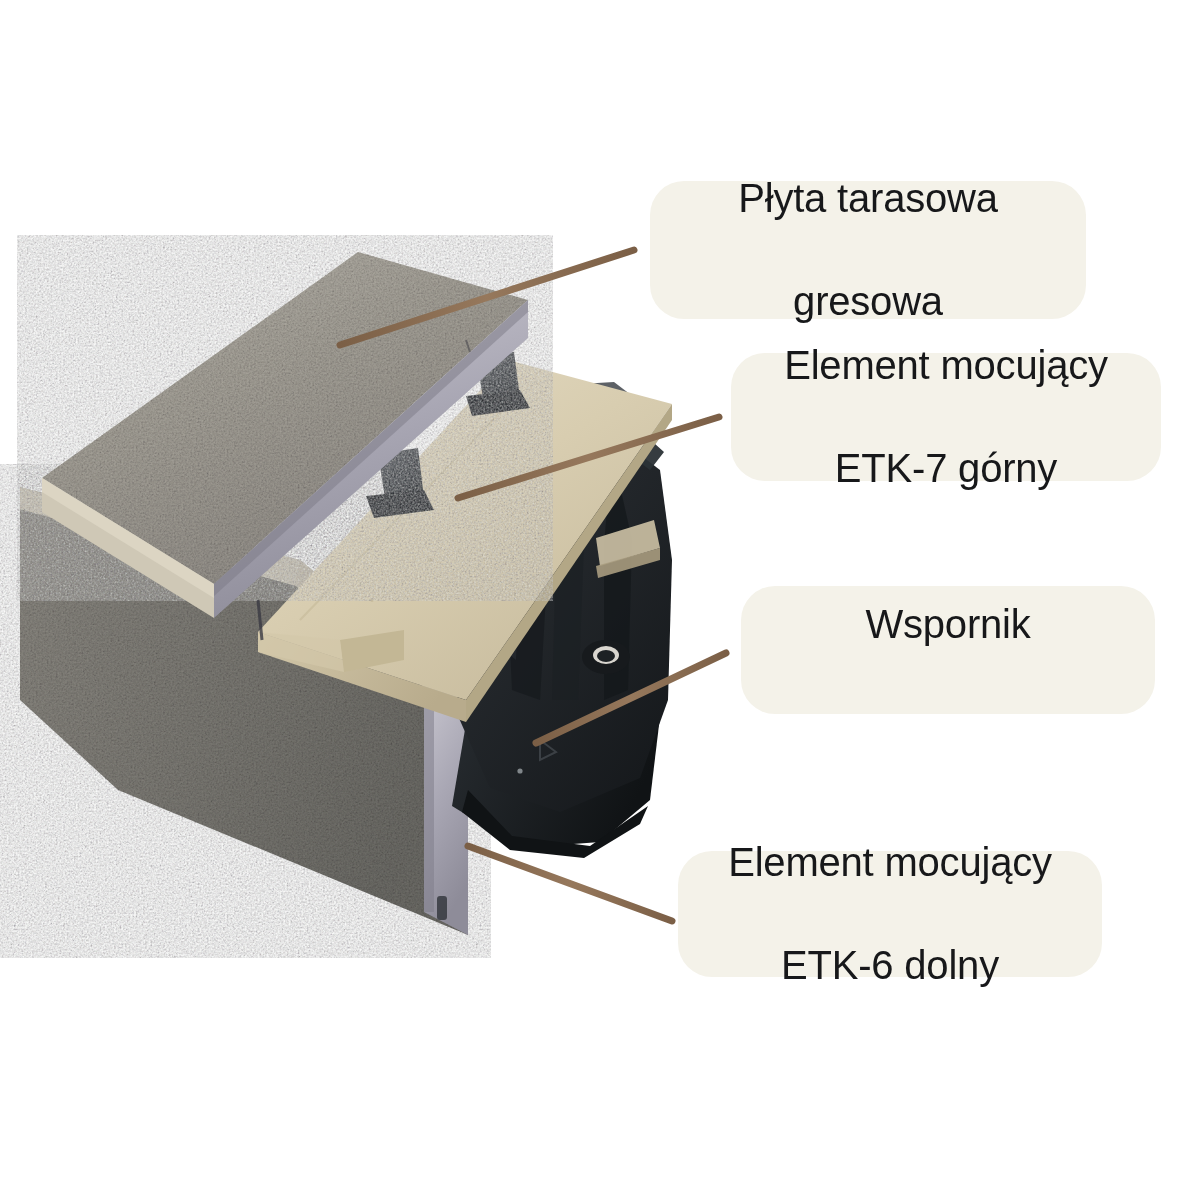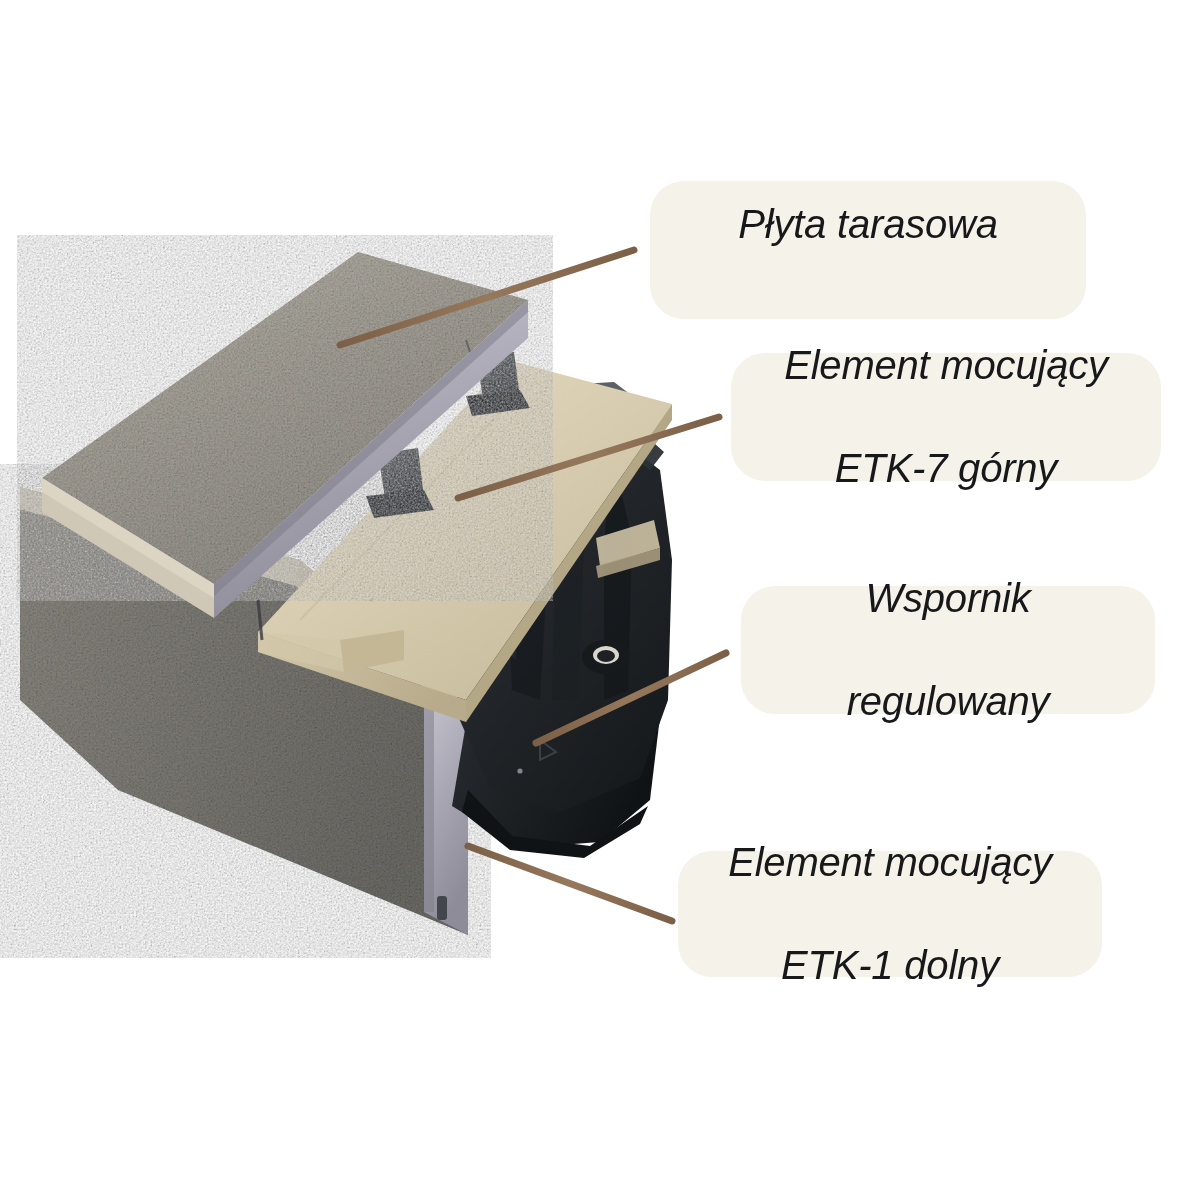--- a/index.html
+++ b/index.html
@@ -2,21 +2,21 @@
 <html><head>
 <meta charset="utf-8">
 <style>
   html,body{margin:0;padding:0;}
   body{
     width:1200px;height:1200px;
     background:#ffffff;
     font-family:"Liberation Sans", sans-serif;
     overflow:hidden;
   }
-  #stage{position:relative;width:1200px;height:1200px;font-style:italic;}
+  #stage{position:relative;width:1200px;height:1200px;}
   #photo{position:absolute;left:0;top:0;width:1200px;height:1200px;}
   .pill{
     position:absolute;
     background:#f4f2e9;
     border-radius:34px;
     display:flex;align-items:center;justify-content:center;
     text-align:center;
     color:#17181a;
     font-size:40px;
     line-height:1.28;
@@ -184,37 +184,37 @@
       <line x1="340" y1="345" x2="634" y2="250" stroke="url(#gLine)" stroke-width="7"></line>
       <line x1="458" y1="498" x2="719" y2="417" stroke="url(#gLine)" stroke-width="7"></line>
       <line x1="536" y1="743" x2="726" y2="653" stroke="url(#gLine)" stroke-width="7"></line>
       <line x1="468" y1="846" x2="672" y2="921" stroke="url(#gLine)" stroke-width="7"></line>
     </g>
   </svg>
 
   <div class="pill" id="pill1">
     <span>
       <span>Płyta tarasowa</span><br>
+      <span>gresowa</span>
     </span>
   </div>
 
   <div class="pill" id="pill2">
     <span>
       <span>Element mocujący</span><br>
       <span>ETK-7 górny</span>
     </span>
   </div>
 
   <div class="pill" id="pill3">
     <span>
       <span>Wspornik</span><br>
-      <span>regulowany</span>
     </span>
   </div>
 
   <div class="pill" id="pill4">
     <span>
       <span>Element mocujący</span><br>
-      <span>ETK-1 dolny</span>
+      <span>ETK-6 dolny</span>
     </span>
   </div>
 
 </div>
 
 </body></html>

